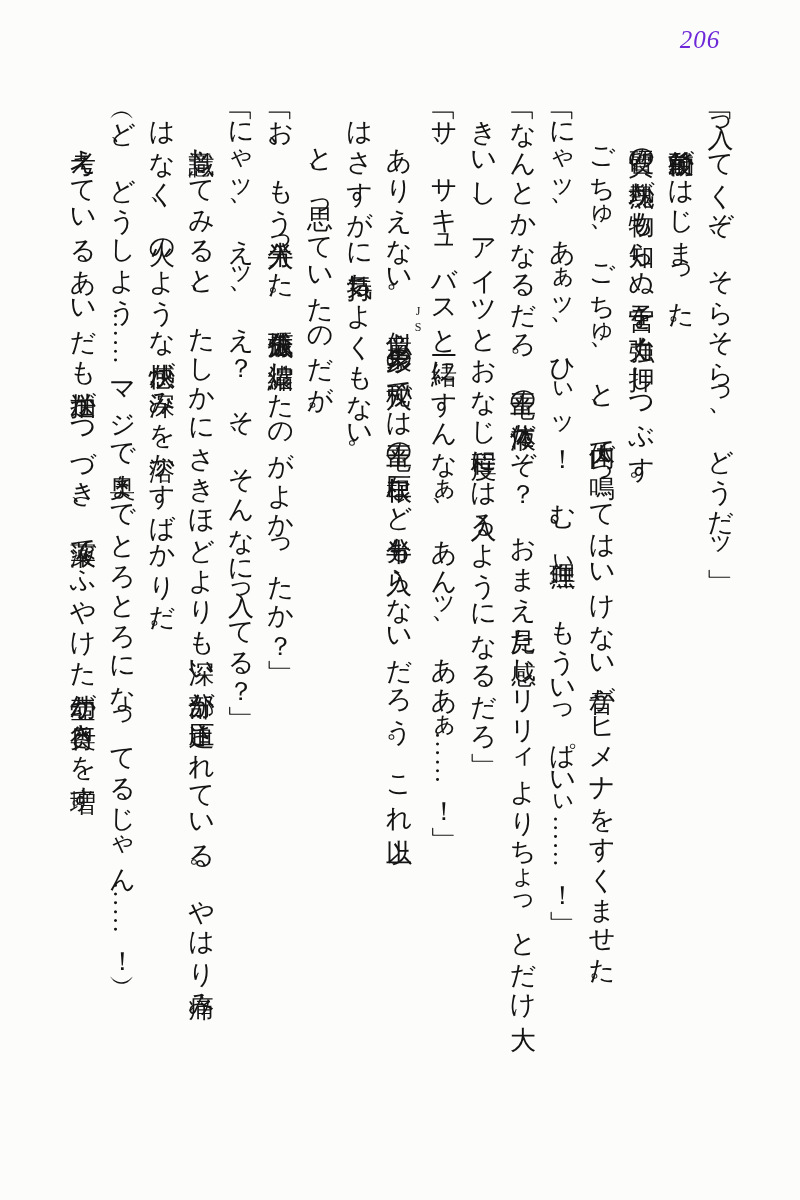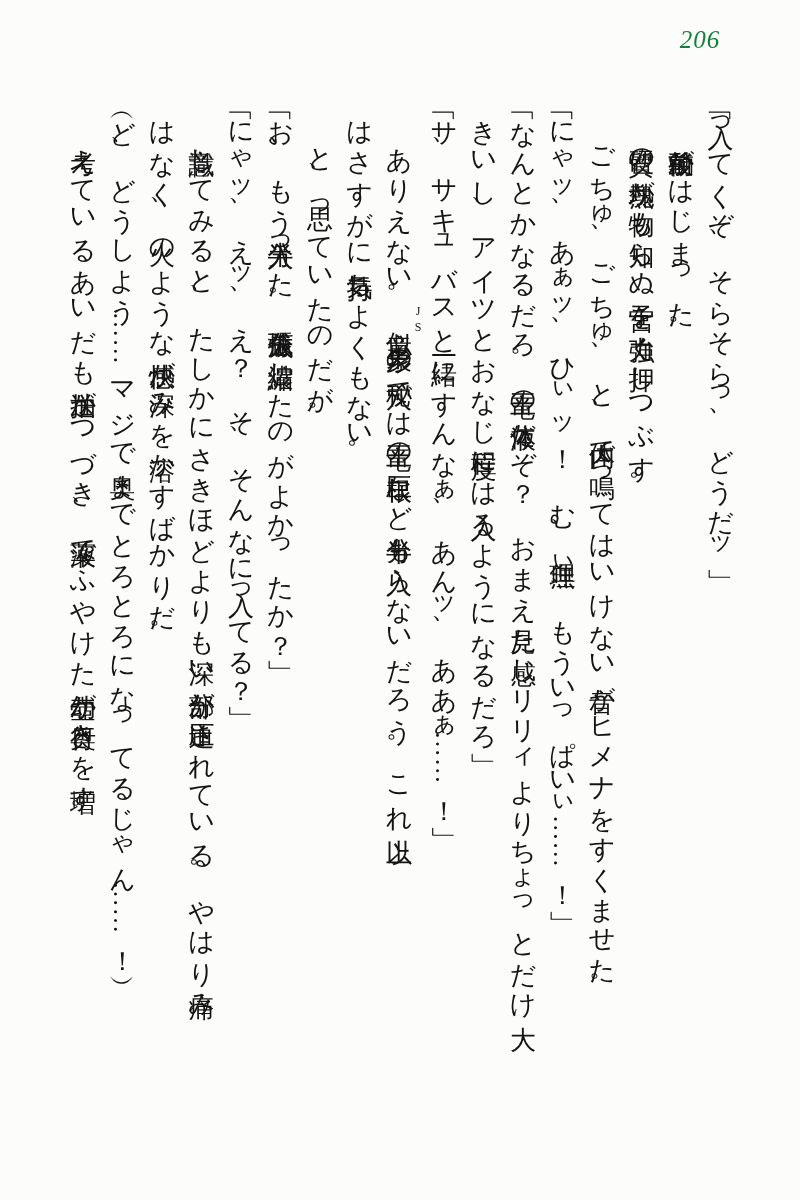--- a/index.html
+++ b/index.html
@@ -6,21 +6,21 @@
   body{width:800px;height:1200px;overflow:hidden;background:#ffffff;}
   .page{
     position:relative;width:800px;height:1200px;
     background:#fcfcfa;
     font-family:"Liberation Serif","DejaVu Serif",serif;
     color:#141414;
   }
   .page-number{
     position:absolute;top:26px;left:660px;width:80px;
     font-size:25px;font-style:italic;letter-spacing:1px;
-    color:#15803d;text-align:center;
+    color:#6d28d9;text-align:center;
   }
   .text-body{
     position:absolute;top:103px;right:60px;height:1020px;
     writing-mode:vertical-rl;
     -webkit-writing-mode:vertical-rl;
     text-orientation:mixed;
     font-size:26px;
     line-height:39.5px;
     letter-spacing:0.6px;
   }

